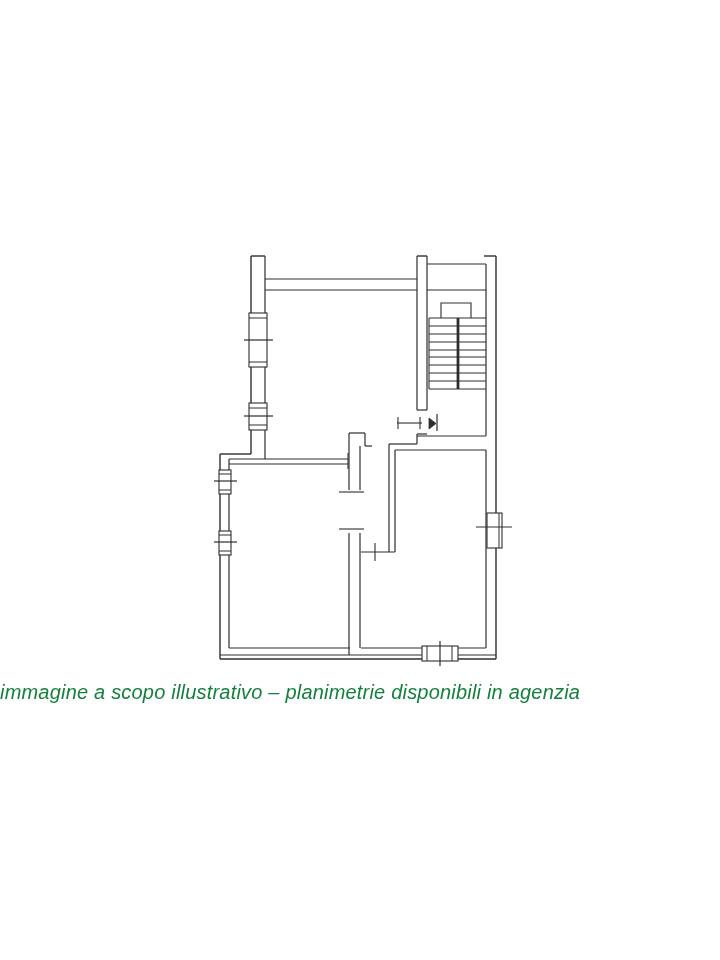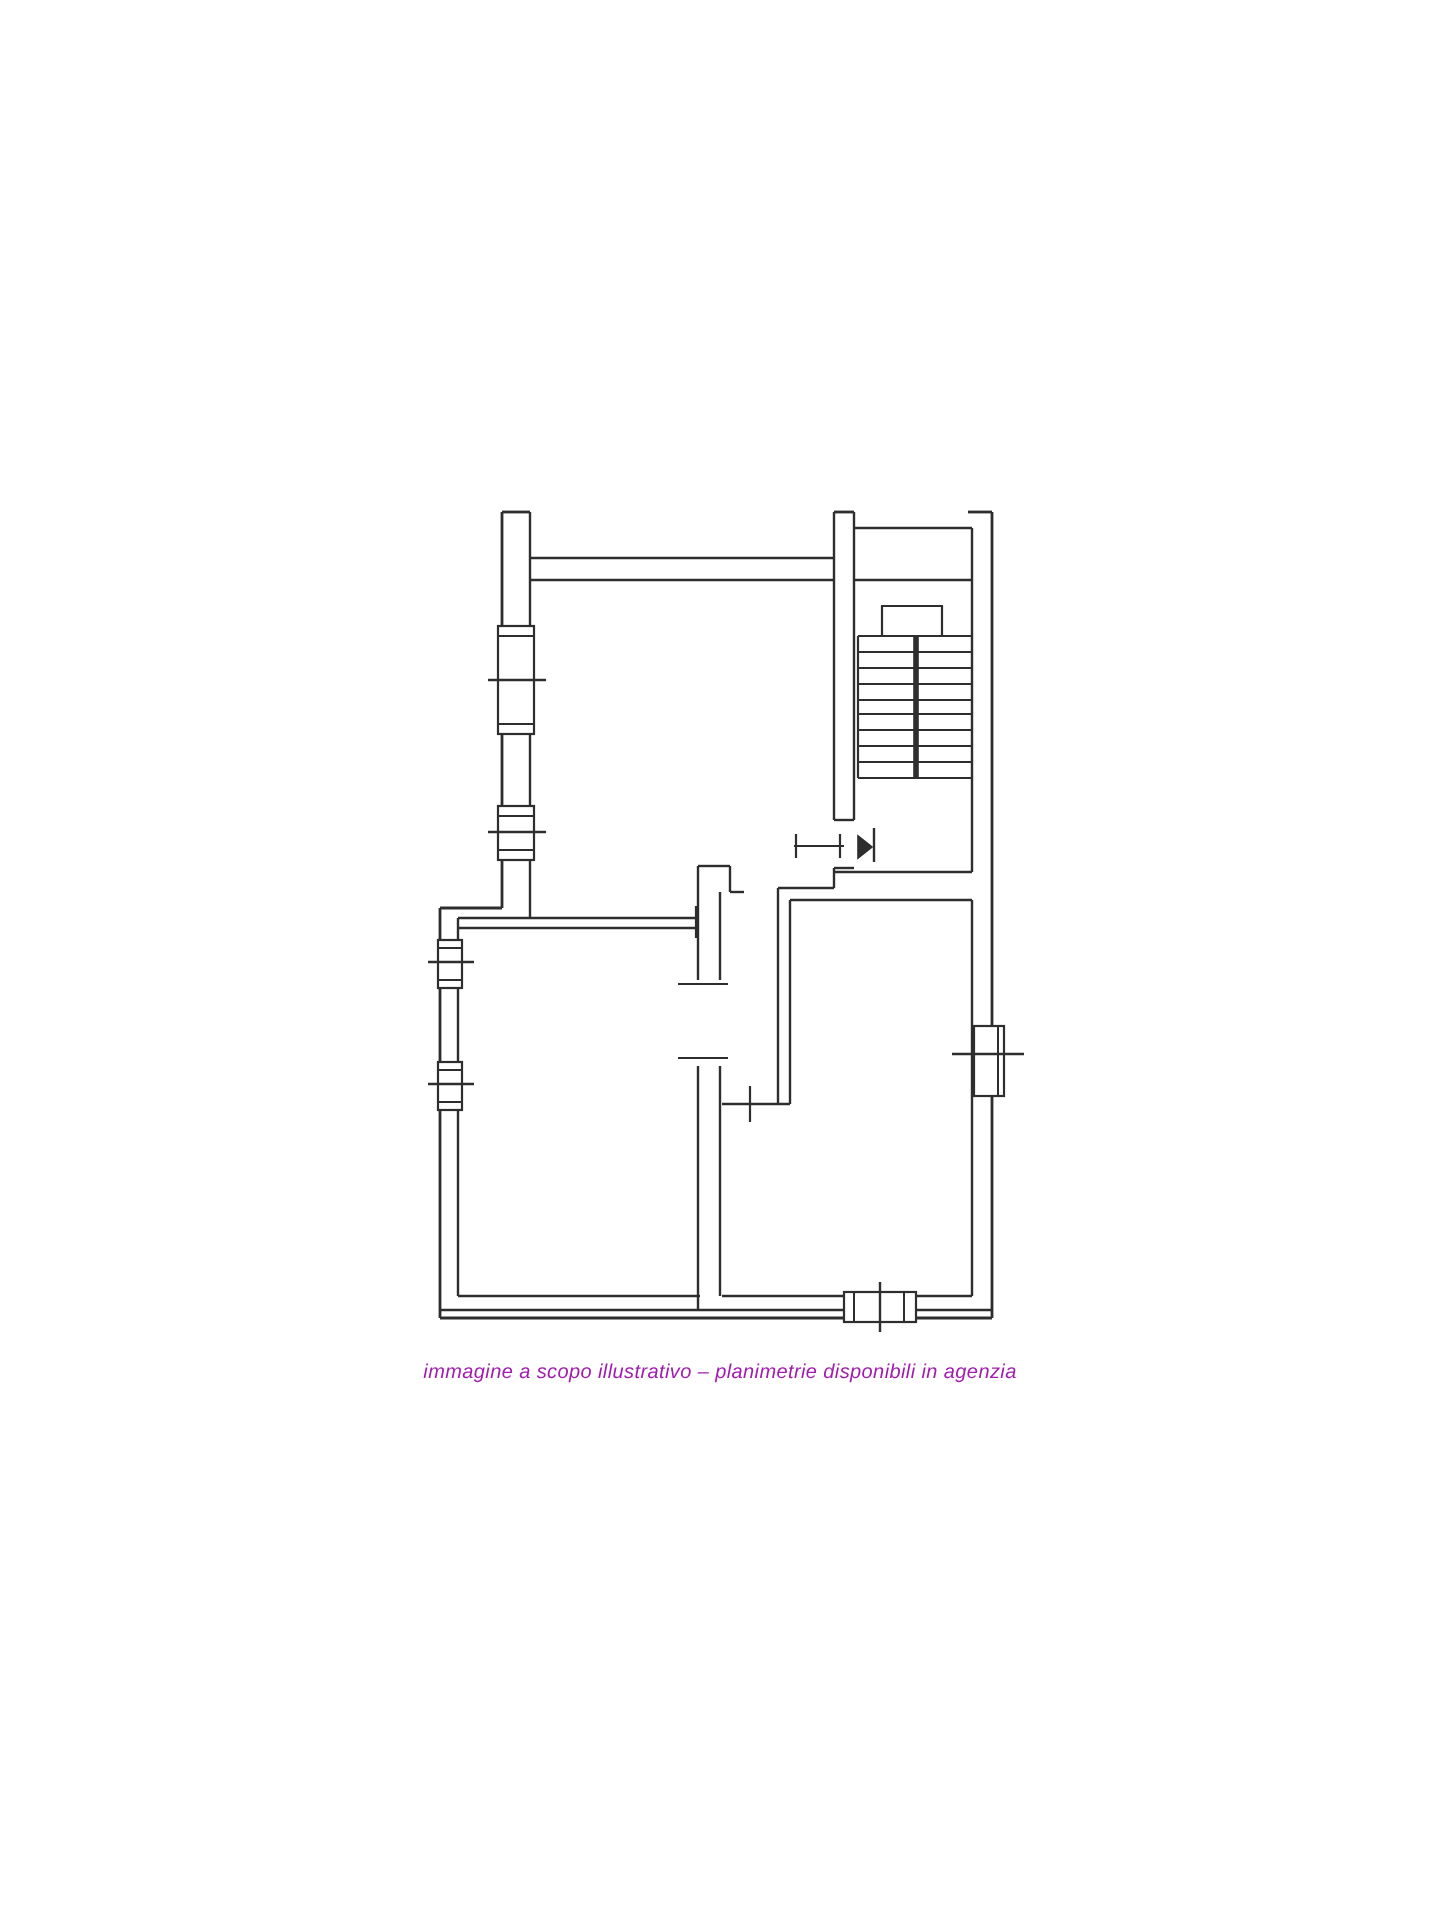--- a/index.html
+++ b/index.html
@@ -24,25 +24,25 @@
   svg.plan {
     display: block;
     width: 720px;
     height: 960px;
   }
   .caption {
     position: absolute;
     left: 0;
     top: 681px;
     width: 720px;
-    text-align: center;
+    text-align: left;
     font-style: italic;
-    font-size: 10px;
+    font-size: 20px;
     letter-spacing: 0.2px;
-    color: #a21caf;
+    color: #15803d;
   }
 </style>
 </head>
 <body>
 
 <div class="plan-wrap">
   <svg class="plan" id="plan-svg" xmlns="http://www.w3.org/2000/svg" viewBox="0 0 720 960">
       <g>
         <line x1="251" y1="256" x2="251" y2="454" stroke="#2e2e2e" stroke-width="1.4"></line>
         <line x1="251" y1="454" x2="220" y2="454" stroke="#2e2e2e" stroke-width="1.4"></line>

